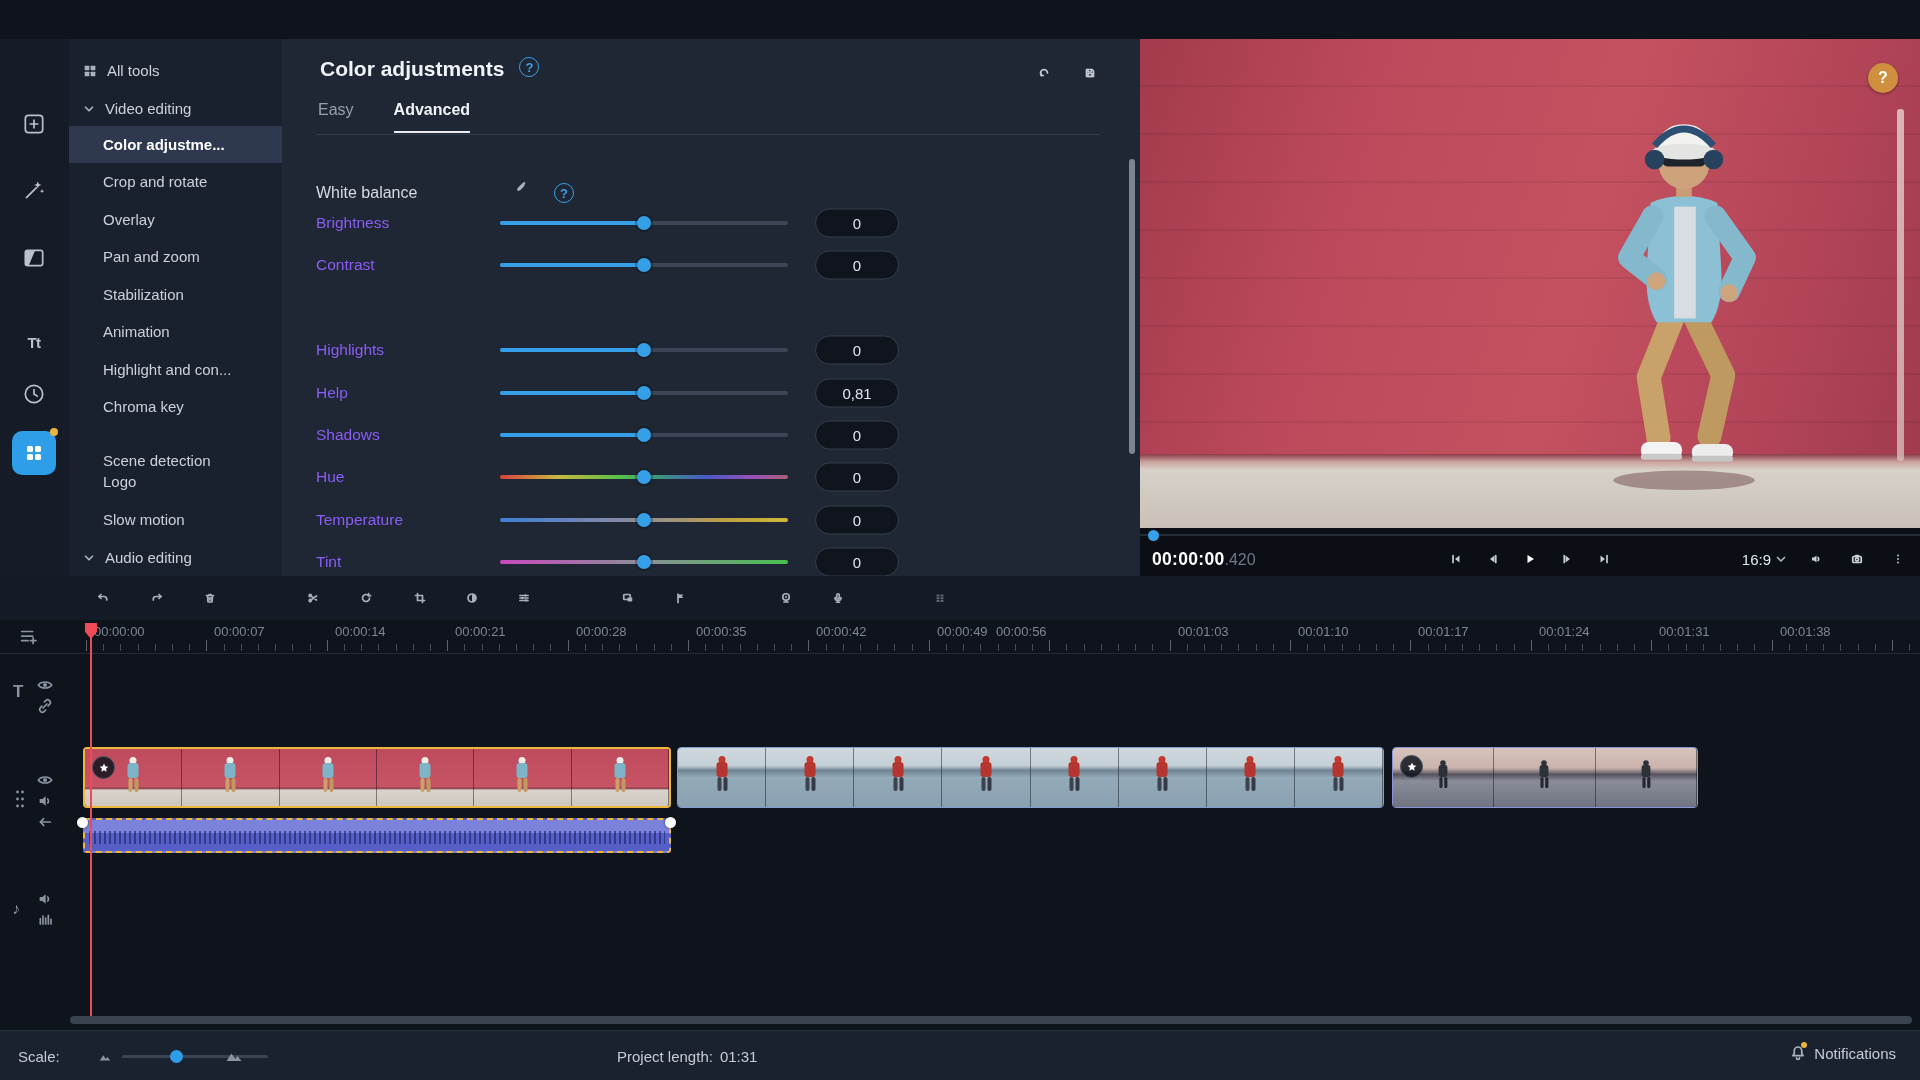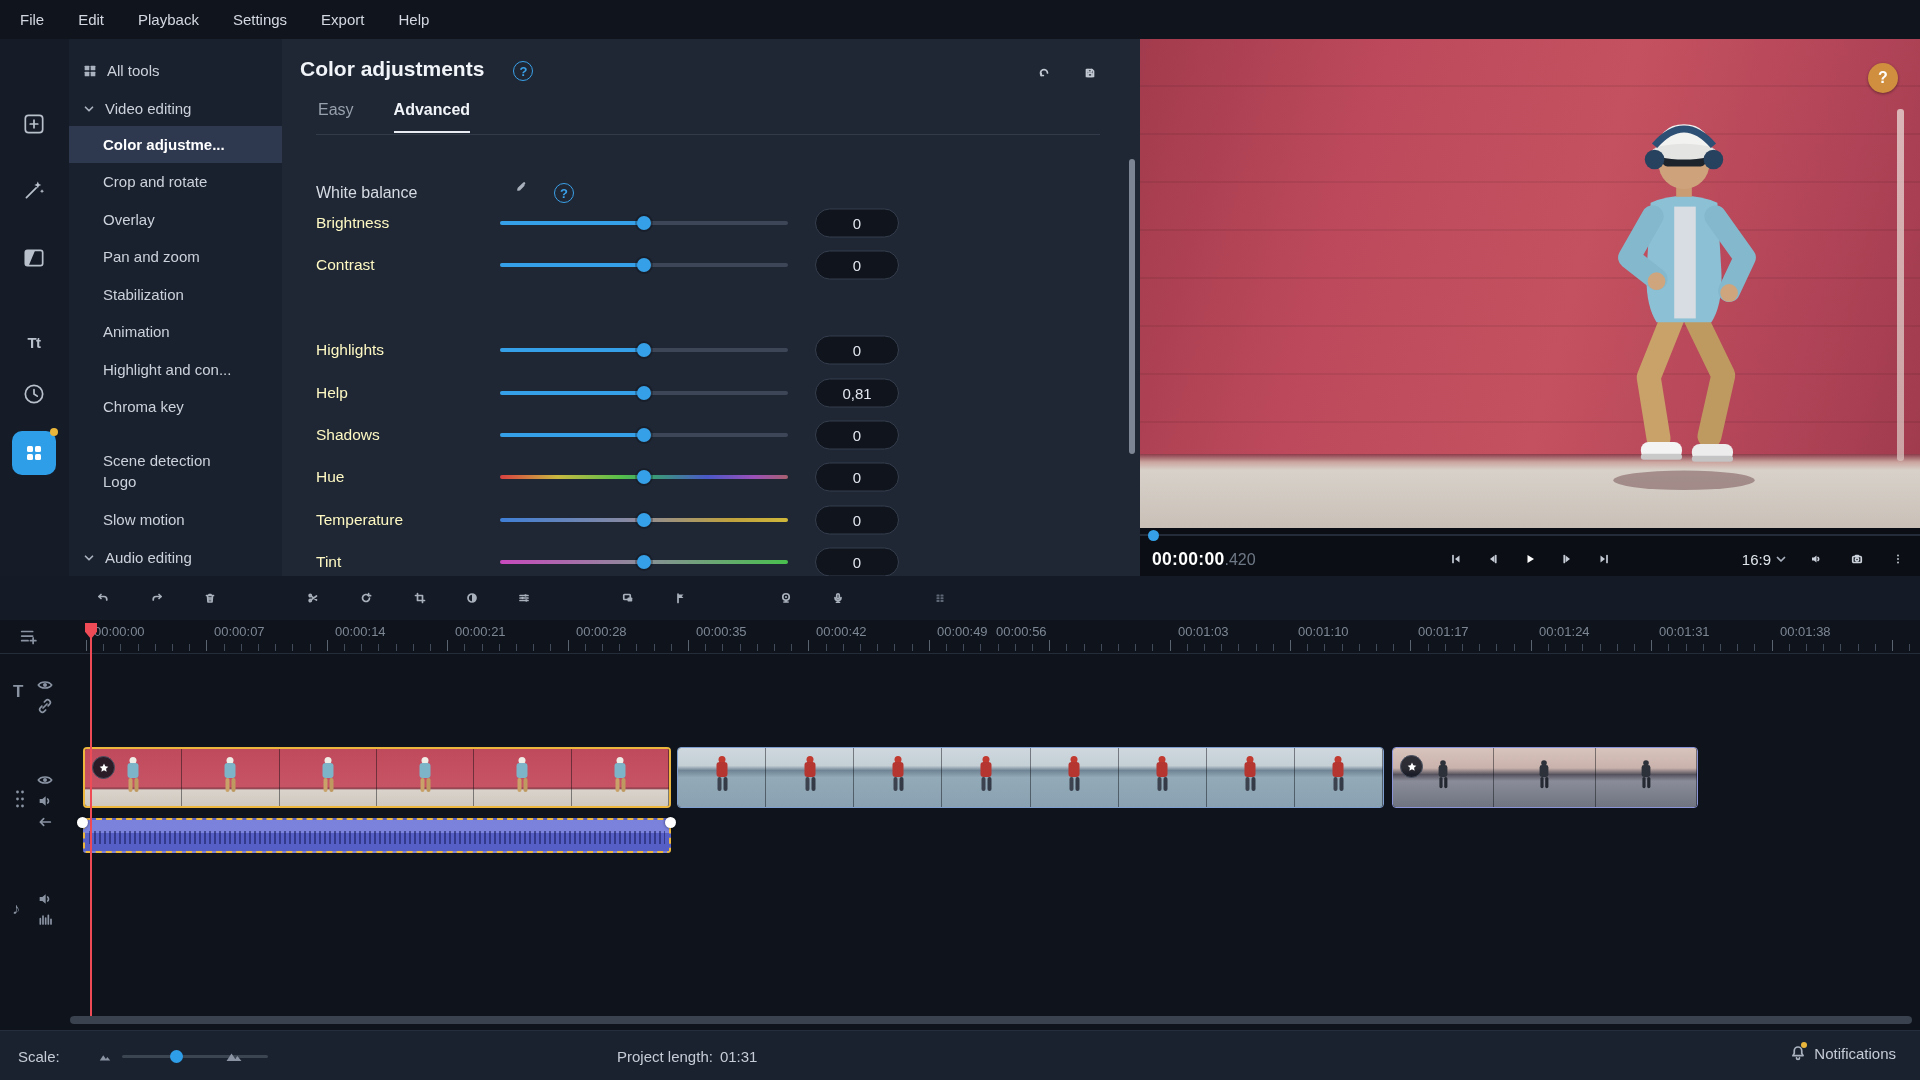--- a/index.html
+++ b/index.html
@@ -29,35 +29,35 @@
 
   
   .tool-list{position:absolute;top:39px;left:69px;width:213px;height:537px;background:#1a212e;overflow:hidden}
   .tl-row{position:absolute;left:0;right:0;height:37px;display:flex;align-items:center;padding-left:34px;
           font-size:15px;color:#ccd2db;box-sizing:border-box}
   .tl-row.group{padding-left:13px;gap:9px}
   .tl-row.selected{background:#2e3950;color:#fff;font-weight:700}
 
   
   .cpanel{position:absolute;top:39px;left:282px;width:858px;height:537px;background:#1f2734}
-  .cp-titlerow{position:absolute;left:18px;top:18px;display:flex;align-items:flex-end;gap:29px}
+  .cp-titlerow{position:absolute;left:38px;top:18px;display:flex;align-items:flex-start;gap:15px}
   .cp-title{font-size:21px;font-weight:700;color:#f1f4f8}
   .helpc{width:20px;height:20px;border:1.6px solid #3aa0e8;color:#3aa0e8;border-radius:50%;
          font-size:13px;font-weight:700;display:inline-flex;align-items:center;justify-content:center;box-sizing:border-box}
   .cp-actions{position:absolute;right:38px;top:22px;display:flex;gap:22px;color:#c3c9d3}
   .cp-tabs{position:absolute;left:36px;top:62px;display:flex;gap:40px;font-size:16px}
   .cp-tab{color:#97a0ad;padding-bottom:12px}
   .cp-tab.active{color:#f1f4f8;font-weight:700;border-bottom:2px solid #e8ecf2}
   .cp-divider{position:absolute;left:34px;right:40px;top:95px;height:1px;background:#323b49}
   .wb-row{position:absolute;left:0;right:0;top:137px;height:34px}
   .cp-label{position:absolute;left:34px;top:50%;transform:translateY(-50%);font-size:16px;color:#d6dbe3}
   .wb-picker{position:absolute;left:228px;top:50%;transform:translateY(-50%);color:#d6dbe3}
   .wb-help{position:absolute;left:272px;top:50%;transform:translateY(-50%)}
   .srow{position:absolute;left:0;right:0;height:34px}
-  .slabel{position:absolute;left:34px;top:50%;transform:translateY(-50%);font-size:15.5px;color:#fef9c3}
+  .slabel{position:absolute;left:34px;top:50%;transform:translateY(-50%);font-size:15.5px;color:#8b5cf6}
   .strack{position:absolute;left:218px;width:288px;height:4px;top:50%;transform:translateY(-50%);
           border-radius:2px;background:#3d4657}
   .sfill{position:absolute;left:0;top:0;bottom:0;background:#35a0e8;border-radius:2px}
   .sknob{position:absolute;top:50%;width:14px;height:14px;border-radius:50%;background:#35a0e8;
          transform:translate(-50%,-50%);box-shadow:0 0 0 2px rgba(10,14,20,.3)}
   .strack.hue{background:linear-gradient(90deg,#d84040,#c8b840 20%,#55c04a 42%,#3a9a78 54%,#4a58c8 72%,#9a50b8 88%,#a86070)}
   .strack.temp{background:linear-gradient(90deg,#3f7fd6,#8b8aa0 46%,#c0a23e 80%,#d0b83a)}
   .strack.tint{background:linear-gradient(90deg,#c84abe,#8a8f98 50%,#49c04e)}
   .sval{position:absolute;left:533px;width:84px;height:29px;top:50%;transform:translateY(-50%);
         border:1px solid #353e4e;background:#10151d;border-radius:15px;display:flex;align-items:center;
@@ -146,28 +146,20 @@
   .proj-len{position:absolute;left:617px;top:17px;display:flex;gap:7px}
   .notif{position:absolute;right:24px;top:13px;display:flex;align-items:center;gap:7px;color:#c6ccd6}
   .notif-dot{position:absolute;width:6px;height:6px;border-radius:50%;background:#e9b63b;left:12px;top:-2px}
   .bellwrap{position:relative;color:#aab2bf}
 </style>
 </head>
 <body>
 
 <div class="app">
 
-  <div class="menubar">
-    <span class="menu-item">File</span>
-    <span class="menu-item">Edit</span>
-    <span class="menu-item">Playback</span>
-    <span class="menu-item">Settings</span>
-    <span class="menu-item">Export</span>
-    <span class="menu-item">Help</span>
-  </div>
 
   <div class="rail">
     <button class="rail-btn" style="top:63px">
       <svg class="i26" viewBox="0 0 24 24">
           <rect class="st" x="4" y="4" width="16" height="16" rx="3"></rect>
           <path class="st" d="M12 8.5v7M8.5 12h7"></path>
         </svg>
     </button>
     <button class="rail-btn" style="top:129px">
       <svg class="i26" viewBox="0 0 24 24">

